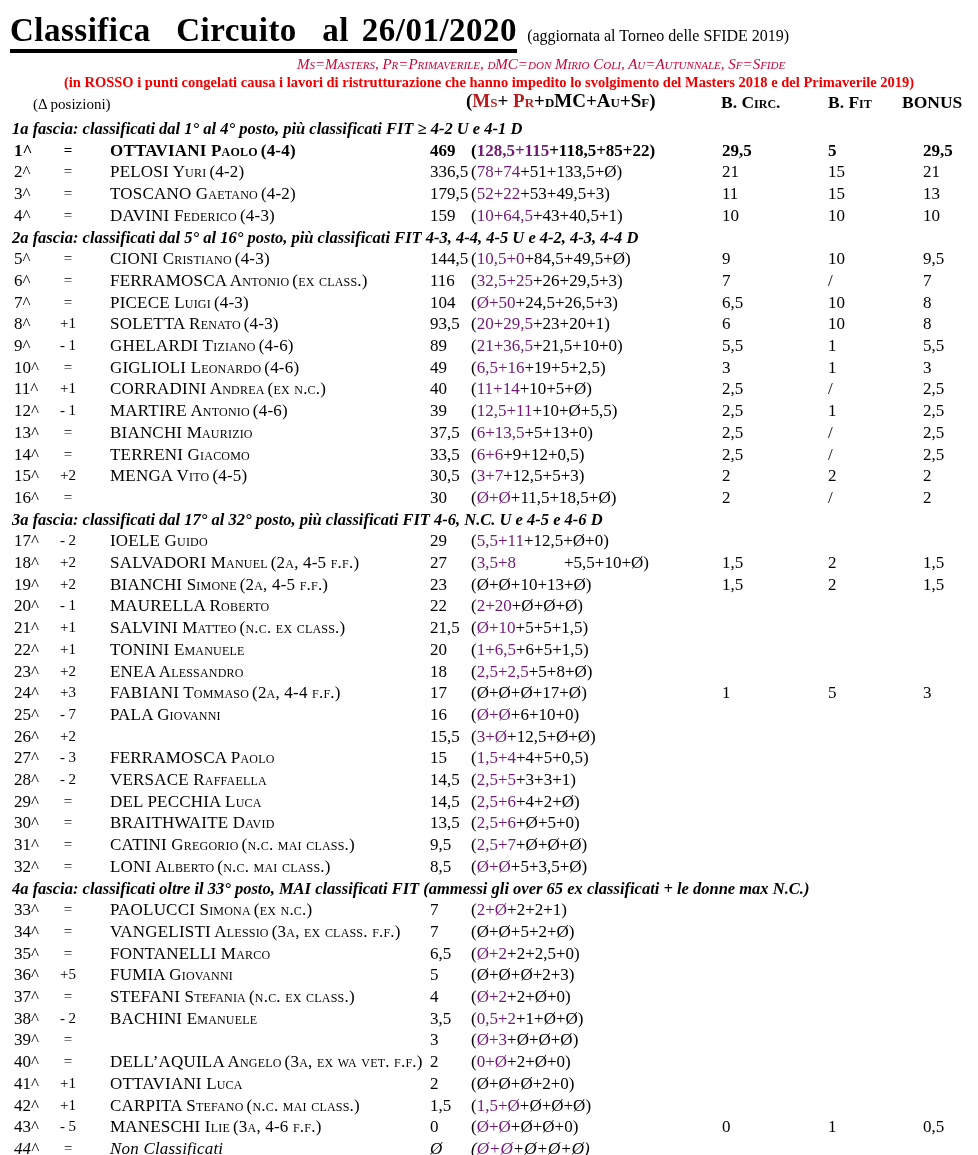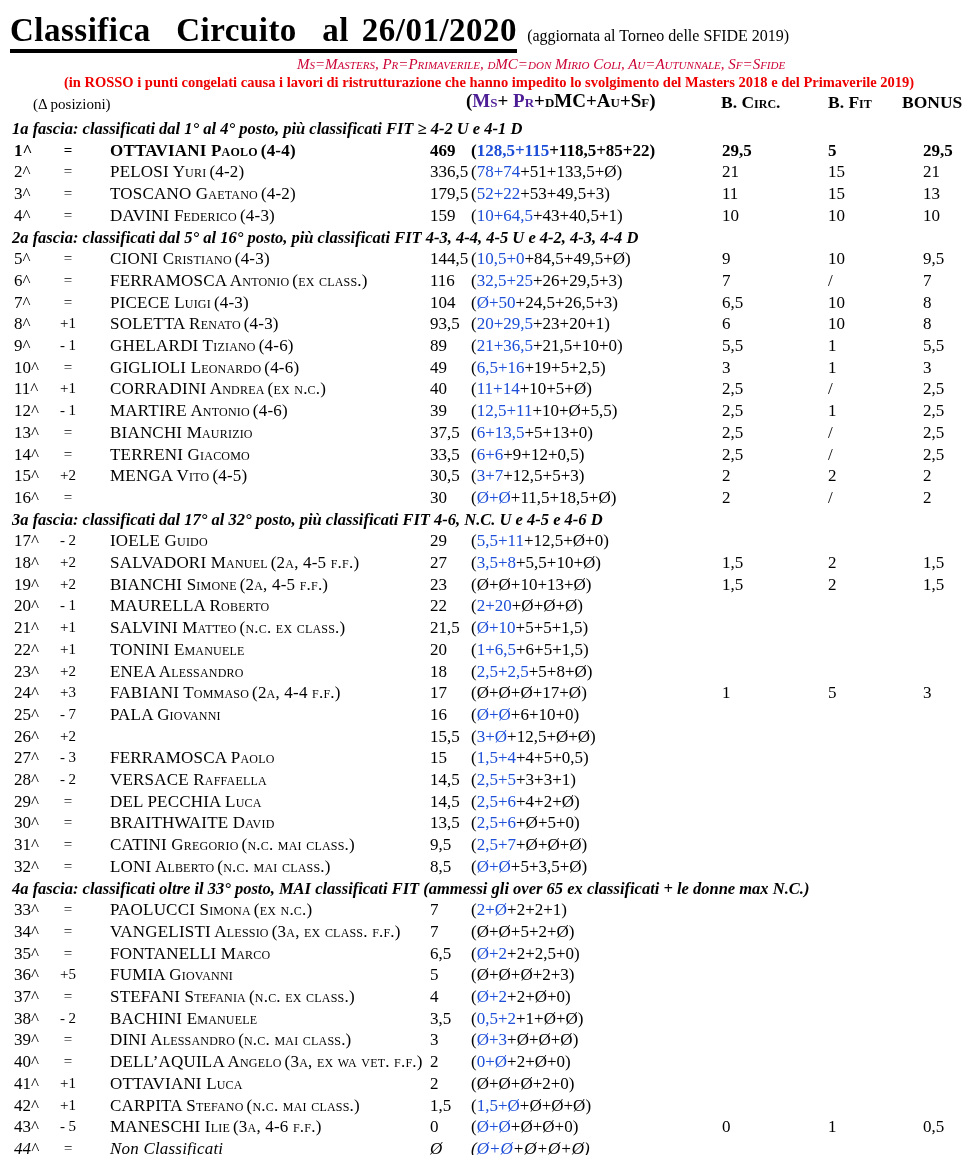--- a/index.html
+++ b/index.html
@@ -21,39 +21,39 @@
   }
   #red-note{
     position:absolute;left:0;right:0;top:74px;text-align:center;
     color:#ee0000;font-weight:bold;font-size:14.5px;white-space:nowrap;
   }
   #delta-label{position:absolute;left:33px;top:96px;font-size:15px;}
   #formula-header{
     position:absolute;left:466px;top:90px;font-weight:bold;font-size:19px;
     font-variant:small-caps;white-space:pre;
   }
-  .hdr-red{color:#4c1d95;}
+  .hdr-red{color:#b91c1c;}
   .col-hdr{position:absolute;top:92px;font-weight:bold;font-size:17.5px;font-variant:small-caps;}
   #hdr-bcirc{left:721px;}
   #hdr-bfit{left:828px;}
   #hdr-bonus{left:902px;font-variant:normal;}
   
   .fascia{
     position:absolute;left:12px;font-weight:bold;font-style:italic;
     font-size:16.5px;white-space:nowrap;line-height:21px;
   }
   .trow{position:absolute;left:0;right:0;height:22px;font-size:17px;line-height:21px;}
   .trow span{position:absolute;white-space:nowrap;}
   .c-rank{left:14px;}
   .c-delta{left:50px;width:36px;text-align:center;font-size:15px;}
   .c-name{left:110px;font-variant:small-caps;letter-spacing:.2px;}
   .qual{position:static !important;font-size:17px;margin-left:3px;}
   .c-tot{left:430px;}
   .c-pts{left:471px;}
-  .red{position:static !important;color:#1d4ed8;}
+  .red{position:static !important;color:#701a75;}
   .c-bc{left:722px;}
   .c-bf{left:828px;}
   .c-bn{left:923px;}
   .bold, .bold span{font-weight:bold;}
   .ital, .ital span{font-style:italic;}
 </style>
 </head>
 <body>
 
 <div id="page">
@@ -240,21 +240,21 @@
         <span class="c-delta">- 2</span>
         <span class="c-name">IOELE Guido</span>
         <span class="c-tot">29</span>
         <span class="c-pts"><span style="position: static;">(</span><span class="red">5,5+11</span><span style="position: static;">+12,5+Ø+0)</span></span>
       </div>
       <div class="trow" style="top: 552px;">
         <span class="c-rank">18^</span>
         <span class="c-delta">+2</span>
         <span class="c-name">SALVADORI Manuel<span class="qual">(2a, 4-5 f.f.)</span></span>
         <span class="c-tot">27</span>
-        <span class="c-pts"><span style="position: static;">(</span><span class="red">3,5+8</span><span style="position: static;">+5,5+10+Ø)</span></span>
+        <span class="c-pts"><span style="position: static;">(</span><span class="red">3,5+8</span><span style="position: static; padding-left: 48px;">+5,5+10+Ø)</span></span>
         <span class="c-bc">1,5</span>
         <span class="c-bf">2</span>
         <span class="c-bn">1,5</span>
       </div>
       <div class="trow" style="top: 573.7px;">
         <span class="c-rank">19^</span>
         <span class="c-delta">+2</span>
         <span class="c-name">BIANCHI Simone<span class="qual">(2a, 4-5 f.f.)</span></span>
         <span class="c-tot">23</span>
         <span class="c-pts"><span style="position: static;">(</span><span class="red"></span><span style="position: static;">Ø+Ø+10+13+Ø)</span></span>
@@ -394,21 +394,20 @@
       <div class="trow" style="top: 1007.7px;">
         <span class="c-rank">38^</span>
         <span class="c-delta">- 2</span>
         <span class="c-name">BACHINI Emanuele</span>
         <span class="c-tot">3,5</span>
         <span class="c-pts"><span style="position: static;">(</span><span class="red">0,5+2</span><span style="position: static;">+1+Ø+Ø)</span></span>
       </div>
       <div class="trow" style="top: 1029.4px;">
         <span class="c-rank">39^</span>
         <span class="c-delta">=</span>
-        <span class="c-name">DINI Alessandro<span class="qual">(n.c. mai class.)</span></span>
         <span class="c-tot">3</span>
         <span class="c-pts"><span style="position: static;">(</span><span class="red">Ø+3</span><span style="position: static;">+Ø+Ø+Ø)</span></span>
       </div>
       <div class="trow" style="top: 1051.1px;">
         <span class="c-rank">40^</span>
         <span class="c-delta">=</span>
         <span class="c-name">DELL’AQUILA Angelo<span class="qual">(3a, ex wa vet. f.f.)</span></span>
         <span class="c-tot">2</span>
         <span class="c-pts"><span style="position: static;">(</span><span class="red">0+Ø</span><span style="position: static;">+2+Ø+0)</span></span>
       </div>

